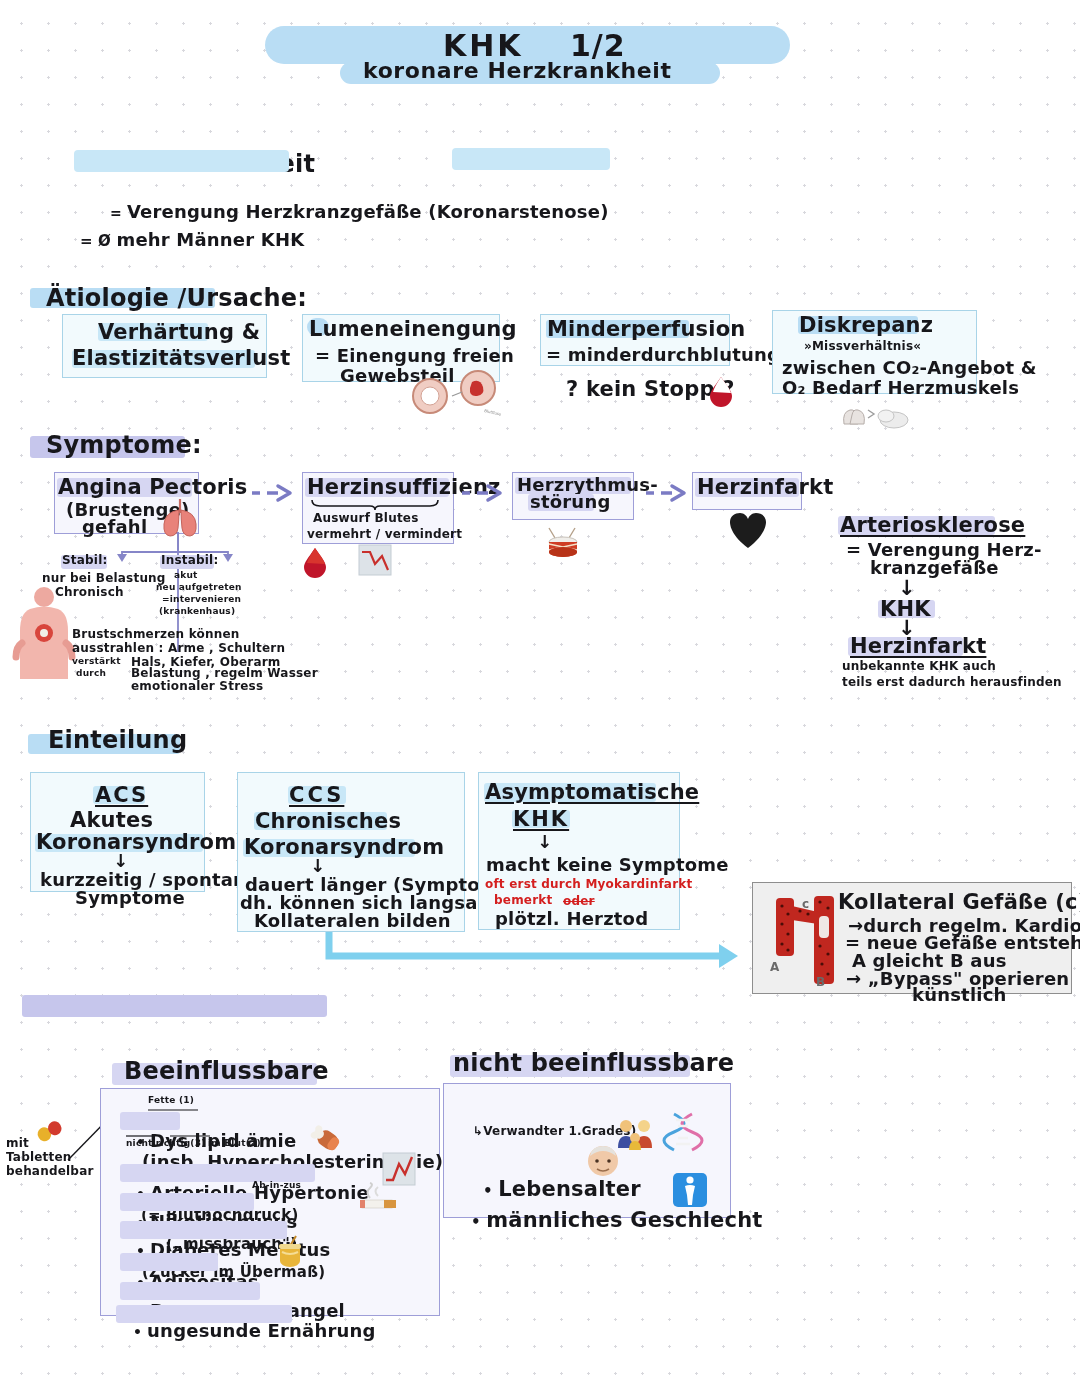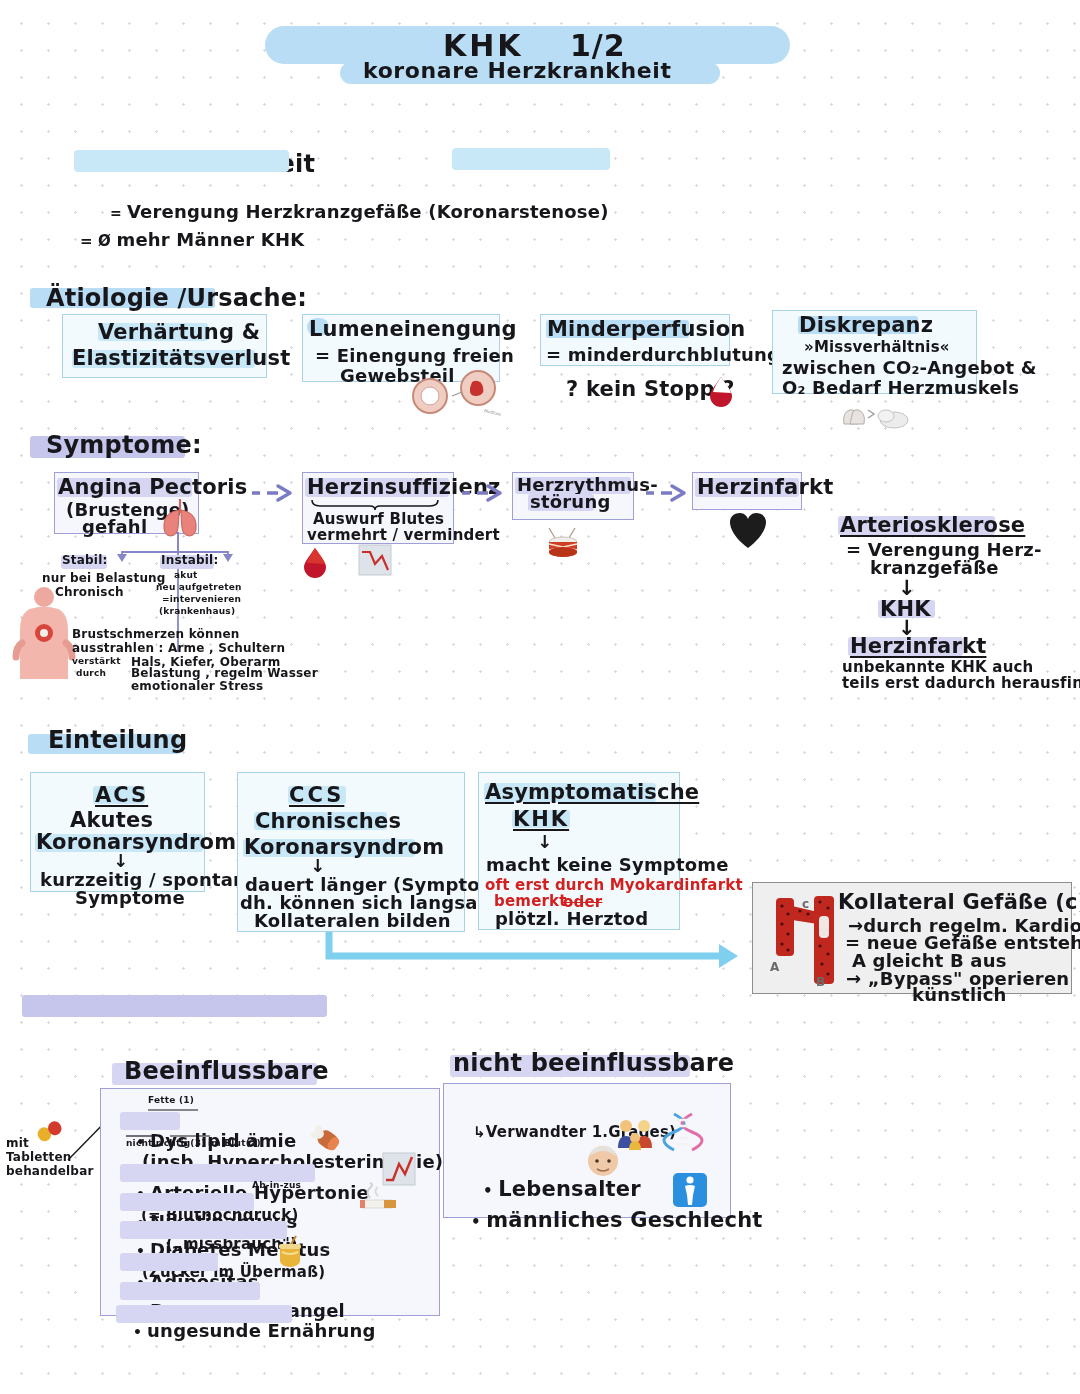--- a/index.html
+++ b/index.html
@@ -64,21 +64,21 @@
     border-radius: 40px;
     background: #b9ddf4;
     z-index: 0;
   }
 
   .t-title { font-size: 30px; font-weight: 700; letter-spacing: 3px; }
   .t-sub   { font-size: 22px; font-weight: 600; letter-spacing: 0.6px; }
   .t-h1    { font-size: 24px; font-weight: 600; }
   .t-lg    { font-size: 21px; font-weight: 600; }
   .t-md    { font-size: 18px; font-weight: 600; }
-  .t-sm    { font-size: 15px; font-weight: 600; }
+  .t-sm    { font-size: 12px; font-weight: 600; }
   .t-xs    { font-size: 12px; font-weight: 600; }
   .t-xxs   { font-size: 9px;  font-weight: 600; }
   .red     { color: #d41f1f; }
   .ul      { text-decoration: underline; text-underline-offset: 3px; }
 
   svg.ovl { position: absolute; overflow: visible; pointer-events: none; }
 </style>
 </head>
 <body>
 

